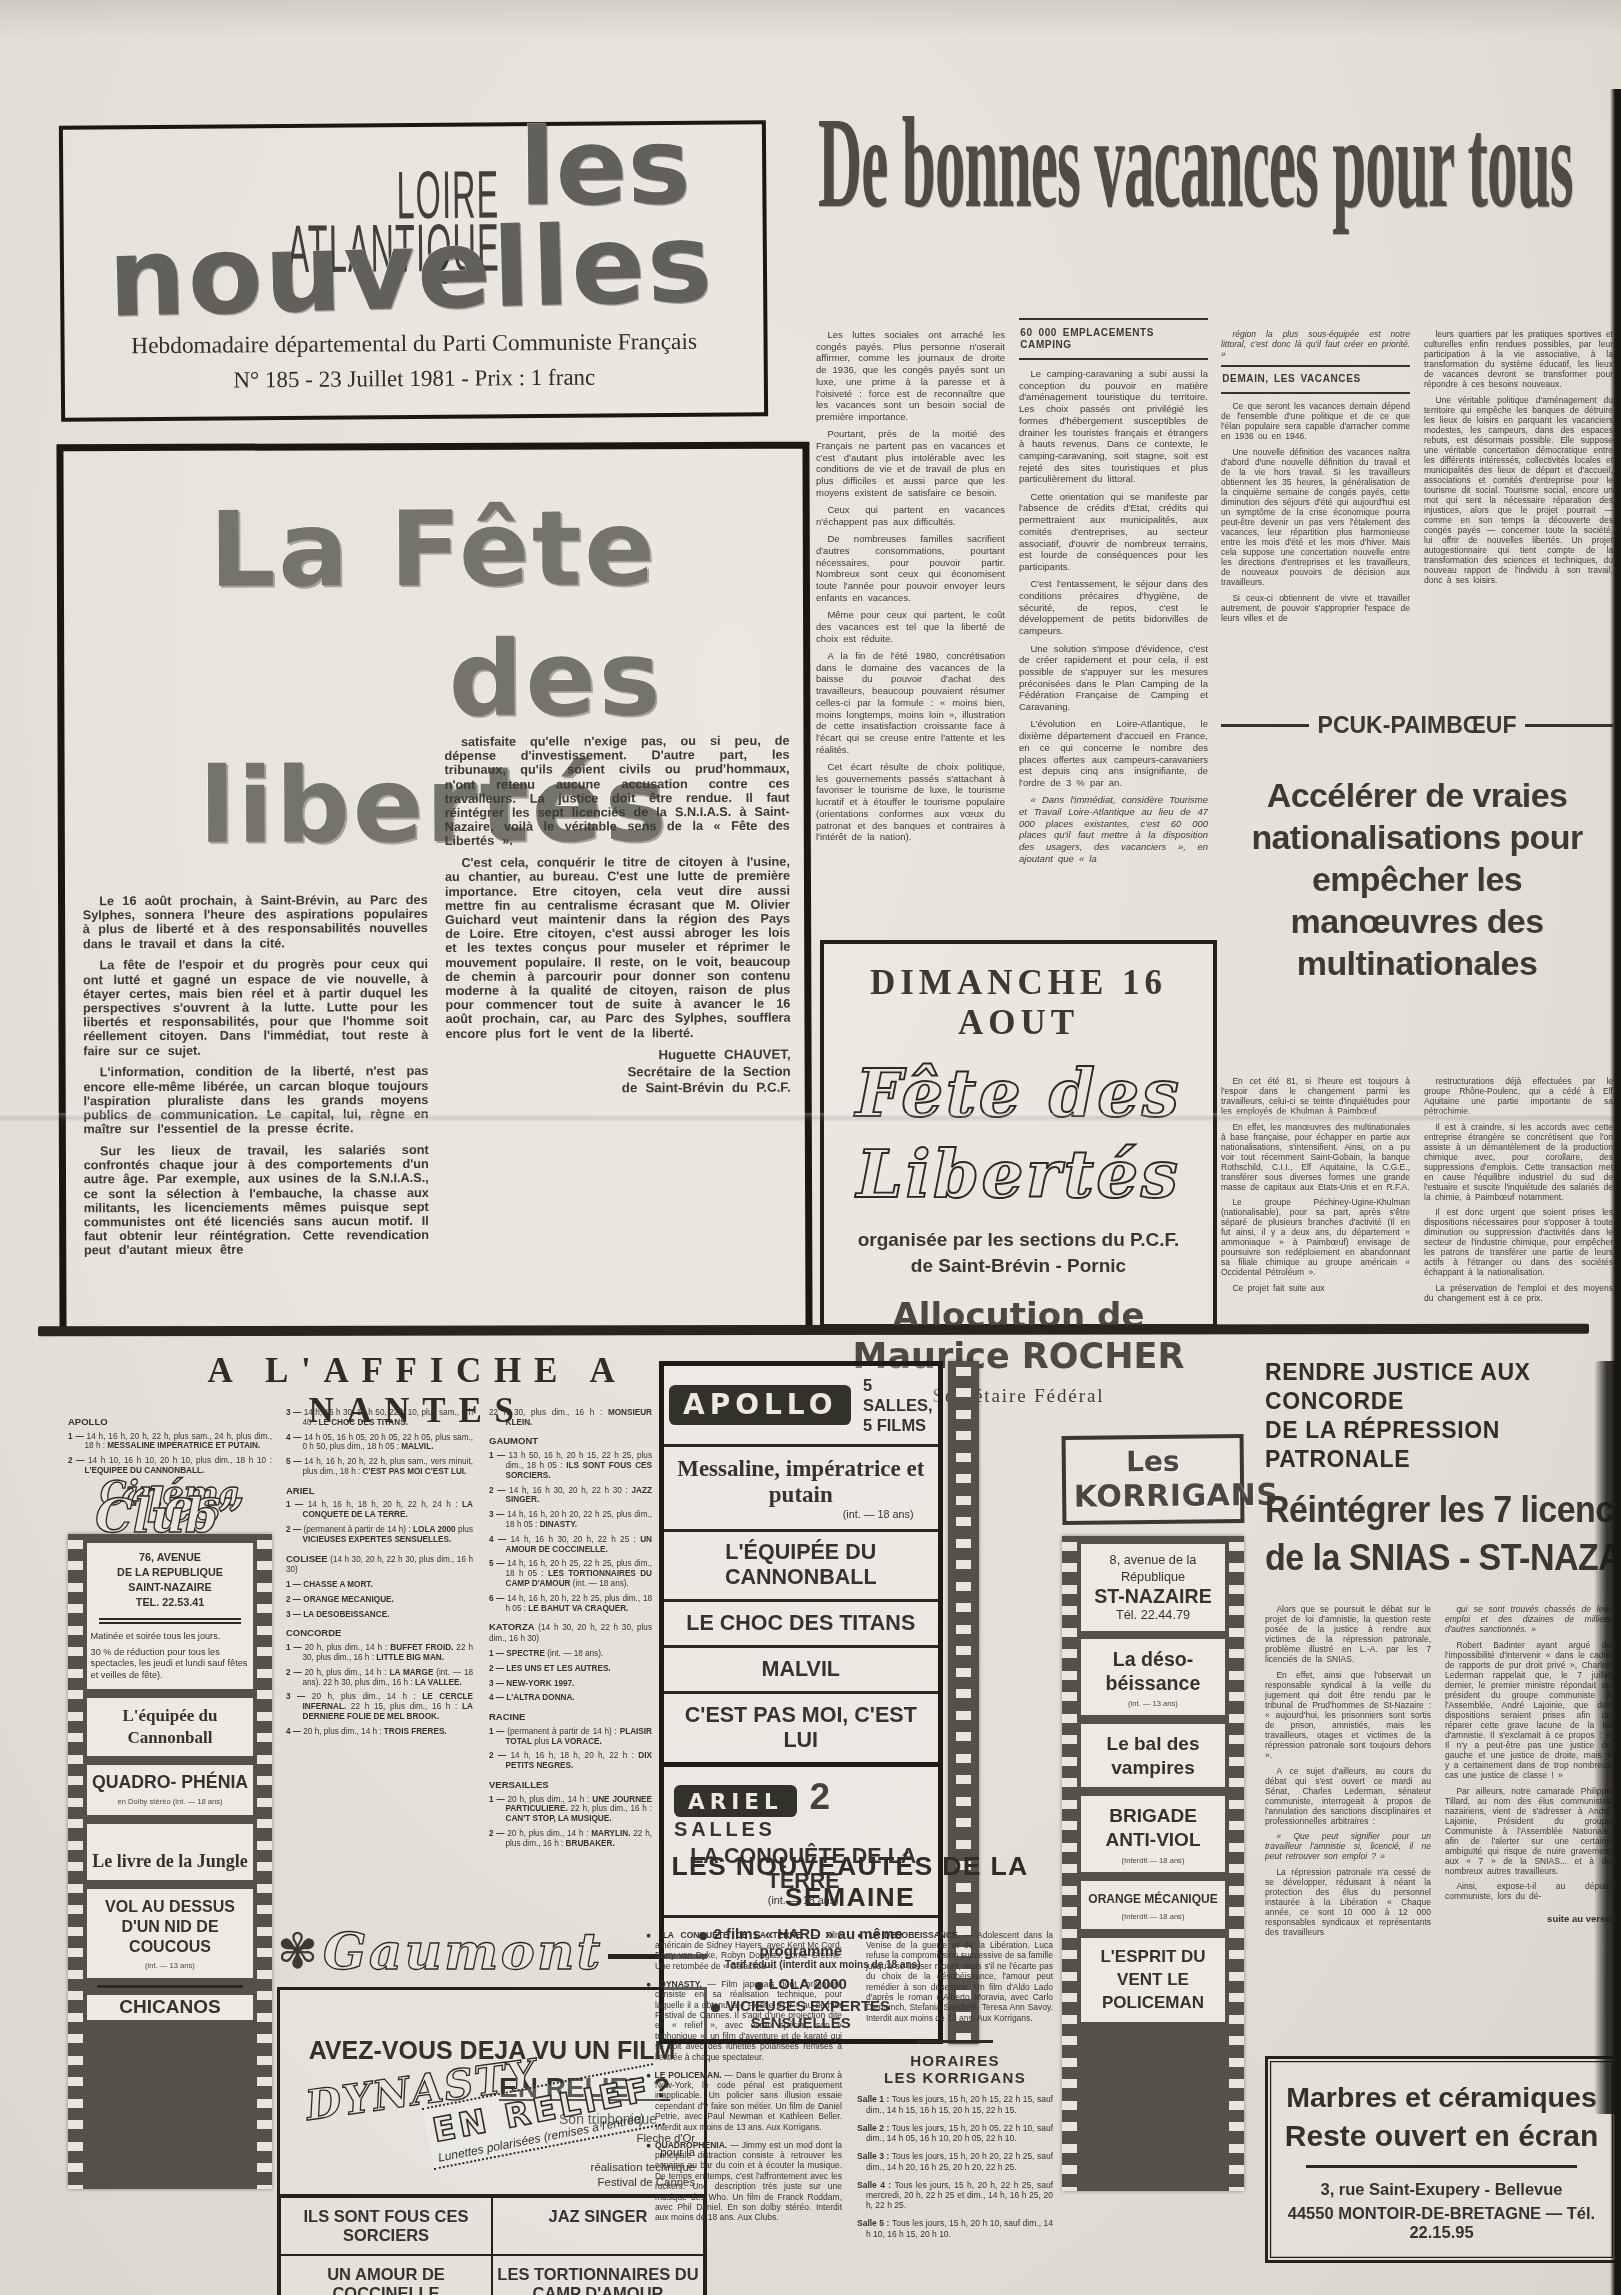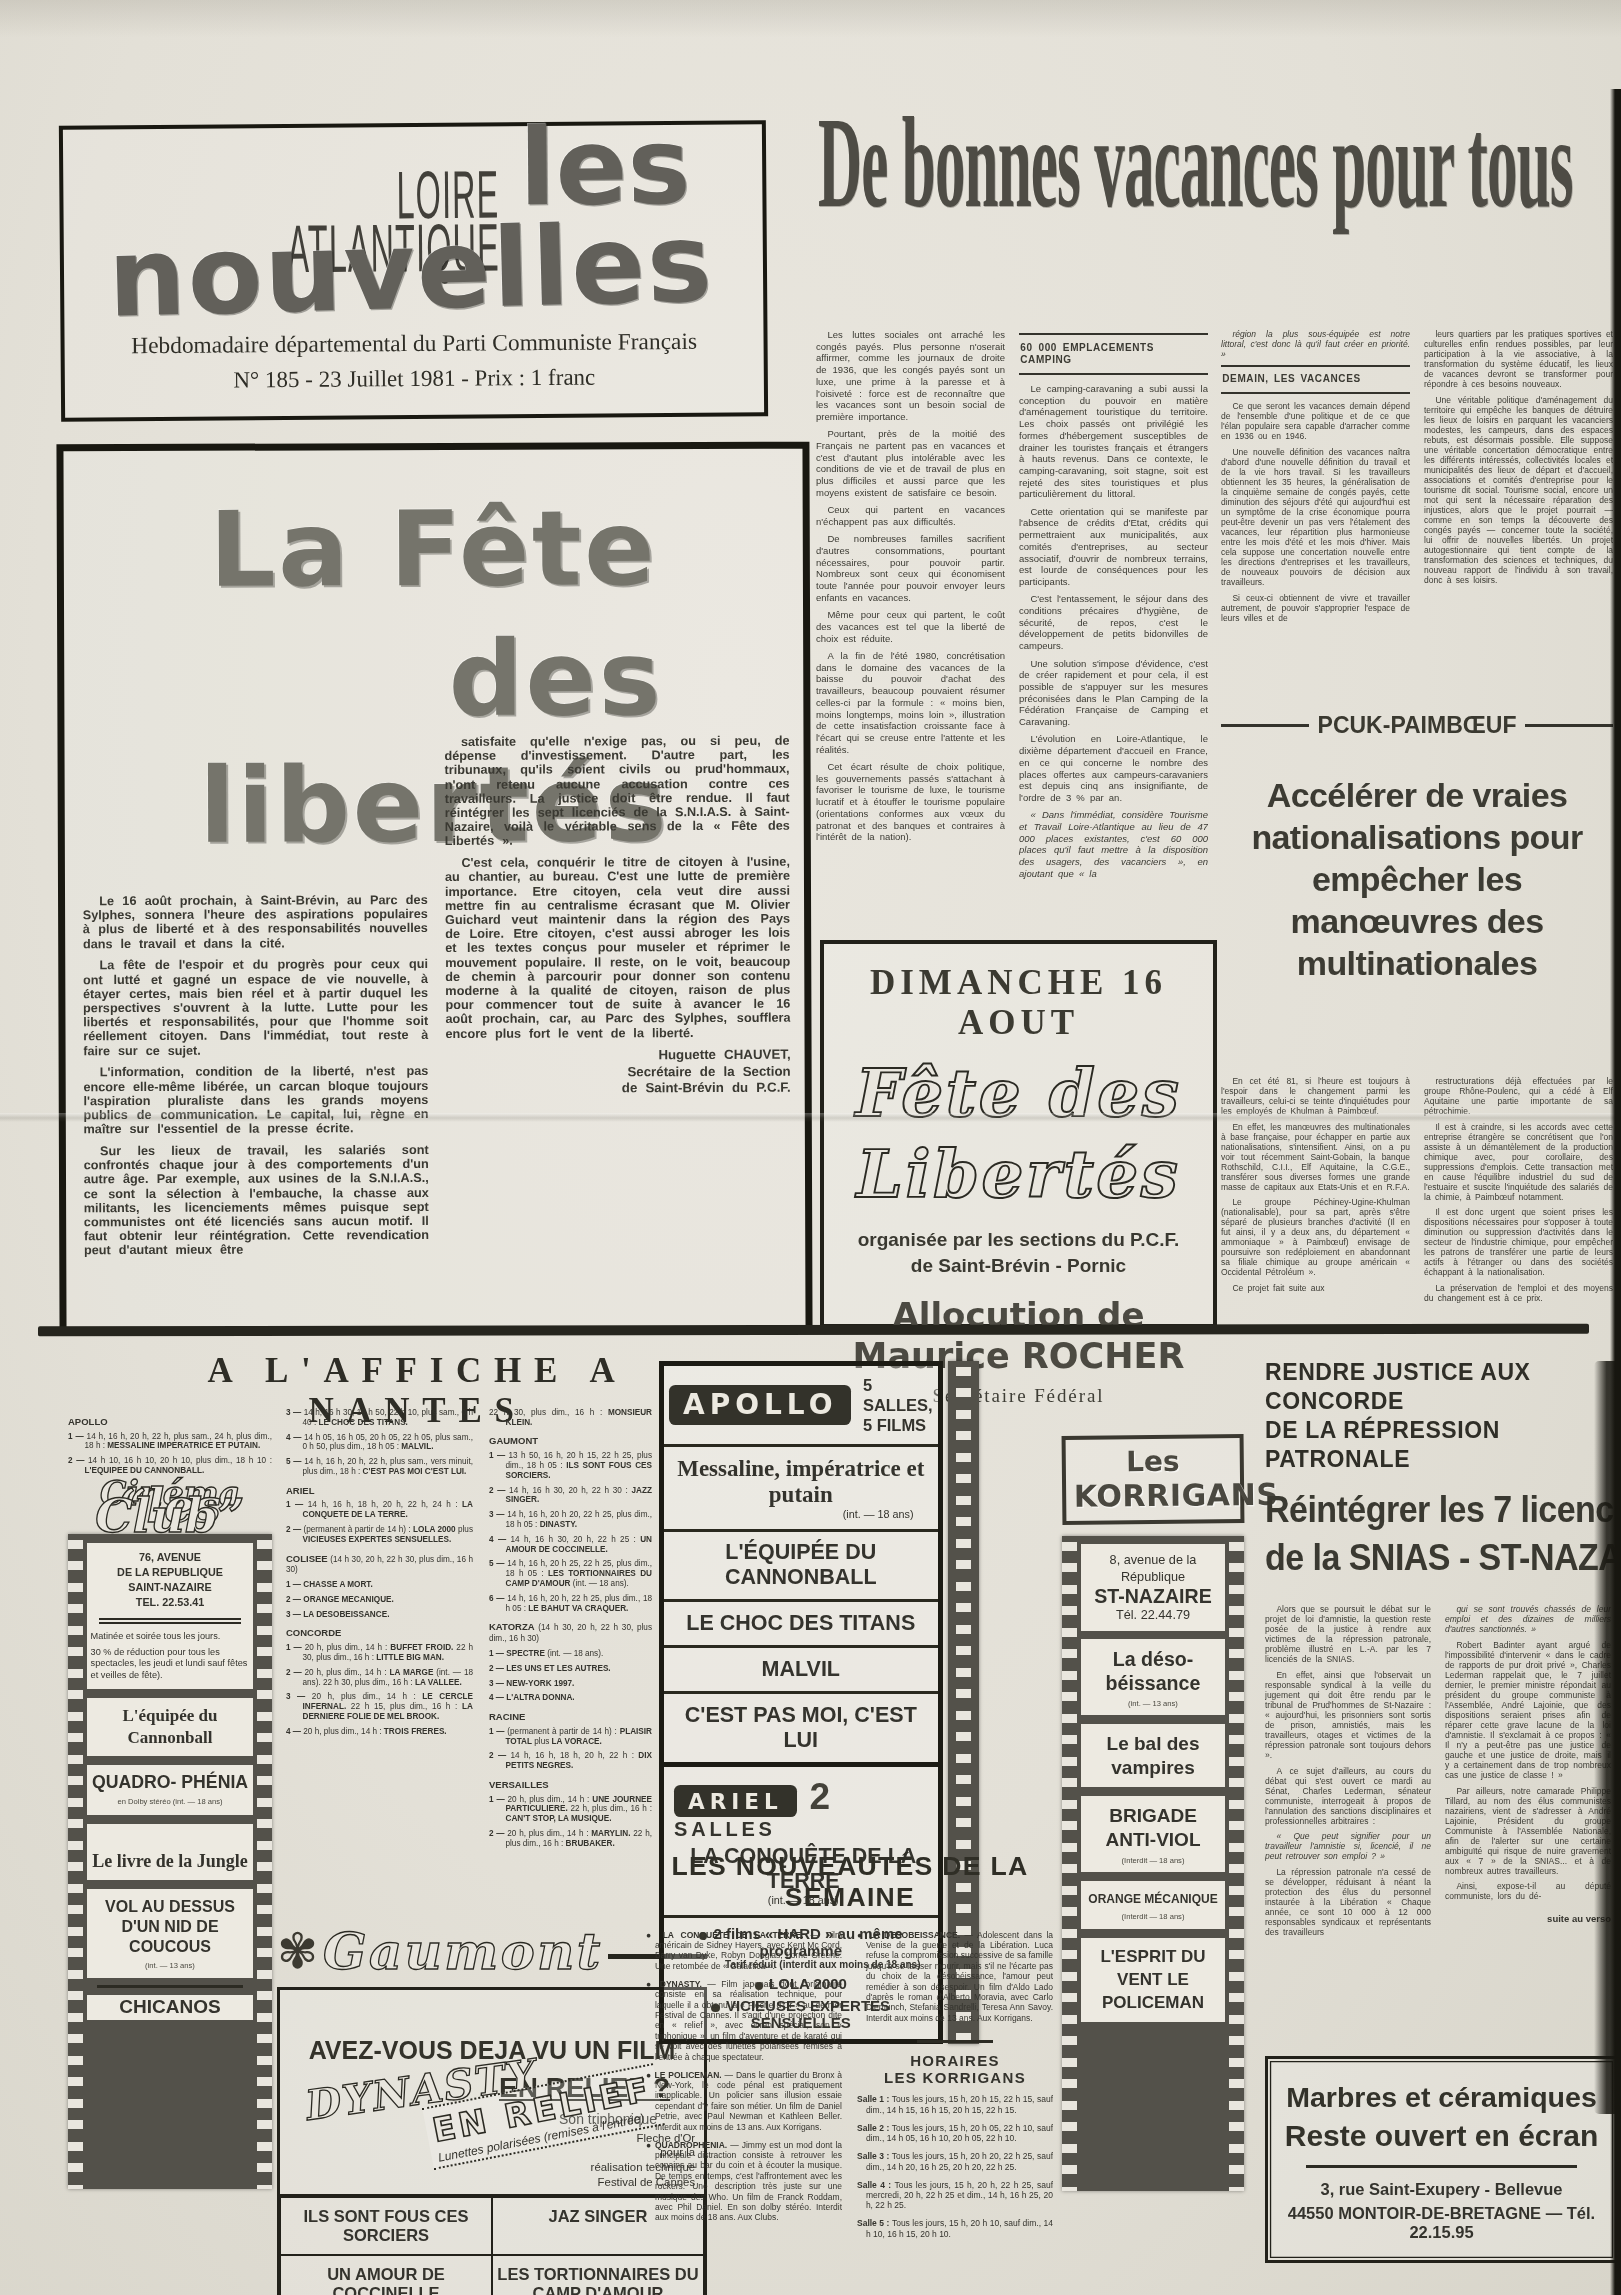--- a/index.html
+++ b/index.html
@@ -115,21 +115,21 @@
   <div class="abs col lead-col" style="left:816px;top:329px;width:189px;height:592px;">
       <p>Les luttes sociales ont arraché les congés payés. Plus personne n'oserait affirmer, comme les journaux de droite de 1936, que les congés payés sont un luxe, une prime à la paresse et à l'oisiveté : force est de reconnaître que les vacances sont un besoin social de première importance.</p>
       <p>Pourtant, près de la moitié des Français ne partent pas en vacances et c'est d'autant plus intolérable avec les conditions de vie et de travail de plus en plus difficiles et aussi parce que les moyens existent de satisfaire ce besoin.</p>
       <p>Ceux qui partent en vacances n'échappent pas aux difficultés.</p>
       <p>De nombreuses familles sacrifient d'autres consommations, pourtant nécessaires, pour pouvoir partir. Nombreux sont ceux qui économisent toute l'année pour pouvoir envoyer leurs enfants en vacances.</p>
       <p>Même pour ceux qui partent, le coût des vacances est tel que la liberté de choix est réduite.</p>
       <p>A la fin de l'été 1980, concrétisation dans le domaine des vacances de la baisse du pouvoir d'achat des travailleurs, beaucoup pouvaient résumer celles-ci par la formule : « moins bien, moins longtemps, moins loin », illustration de cette insatisfaction croissante face à l'écart qui se creuse entre l'attente et les réalités.</p>
       <p>Cet écart résulte de choix politique, les gouvernements passés s'attachant à favoriser le tourisme de luxe, le tourisme lucratif et à étouffer le tourisme populaire (orientations conformes aux vœux du patronat et des banques et contraires à l'intérêt de la nation).</p>
     </div>
 
-  <div class="abs col lead-col" style="left:1019px;top:329px;width:189px;height:608px;">
+  <div class="abs col lead-col" style="left:1019px;top:314px;width:189px;height:608px;">
     <div class="subhead">60 000 EMPLACEMENTS CAMPING</div>
     <div>
         <p>Le camping-caravaning a subi aussi la conception du pouvoir en matière d'aménagement touristique du territoire. Les choix passés ont privilégié les formes d'hébergement susceptibles de drainer les touristes français et étrangers à hauts revenus. Dans ce contexte, le camping-caravaning, soit stagne, soit est rejeté des sites touristiques et plus particulièrement du littoral.</p>
         <p>Cette orientation qui se manifeste par l'absence de crédits d'Etat, crédits qui permettraient aux municipalités, aux comités d'entreprises, au secteur associatif, d'ouvrir de nombreux terrains, est lourde de conséquences pour les participants.</p>
         <p>C'est l'entassement, le séjour dans des conditions précaires d'hygiène, de sécurité, de repos, c'est le développement de petits bidonvilles de campeurs.</p>
         <p>Une solution s'impose d'évidence, c'est de créer rapidement et pour cela, il est possible de s'appuyer sur les mesures préconisées dans le Plan Camping de la Fédération Française de Camping et Caravaning.</p>
         <p>L'évolution en Loire-Atlantique, le dixième département d'accueil en France, en ce qui concerne le nombre des places offertes aux campeurs-caravaniers est depuis cinq ans insignifiante, de l'ordre de 3 % par an.</p>
         <p class="ital">« Dans l'immédiat, considère Tourisme et Travail Loire-Atlantique au lieu de 47 000 places existantes, c'est 60 000 places qu'il faut mettre à la disposition des usagers, des vacanciers », en ajoutant que « la</p>
       </div>
   </div>

